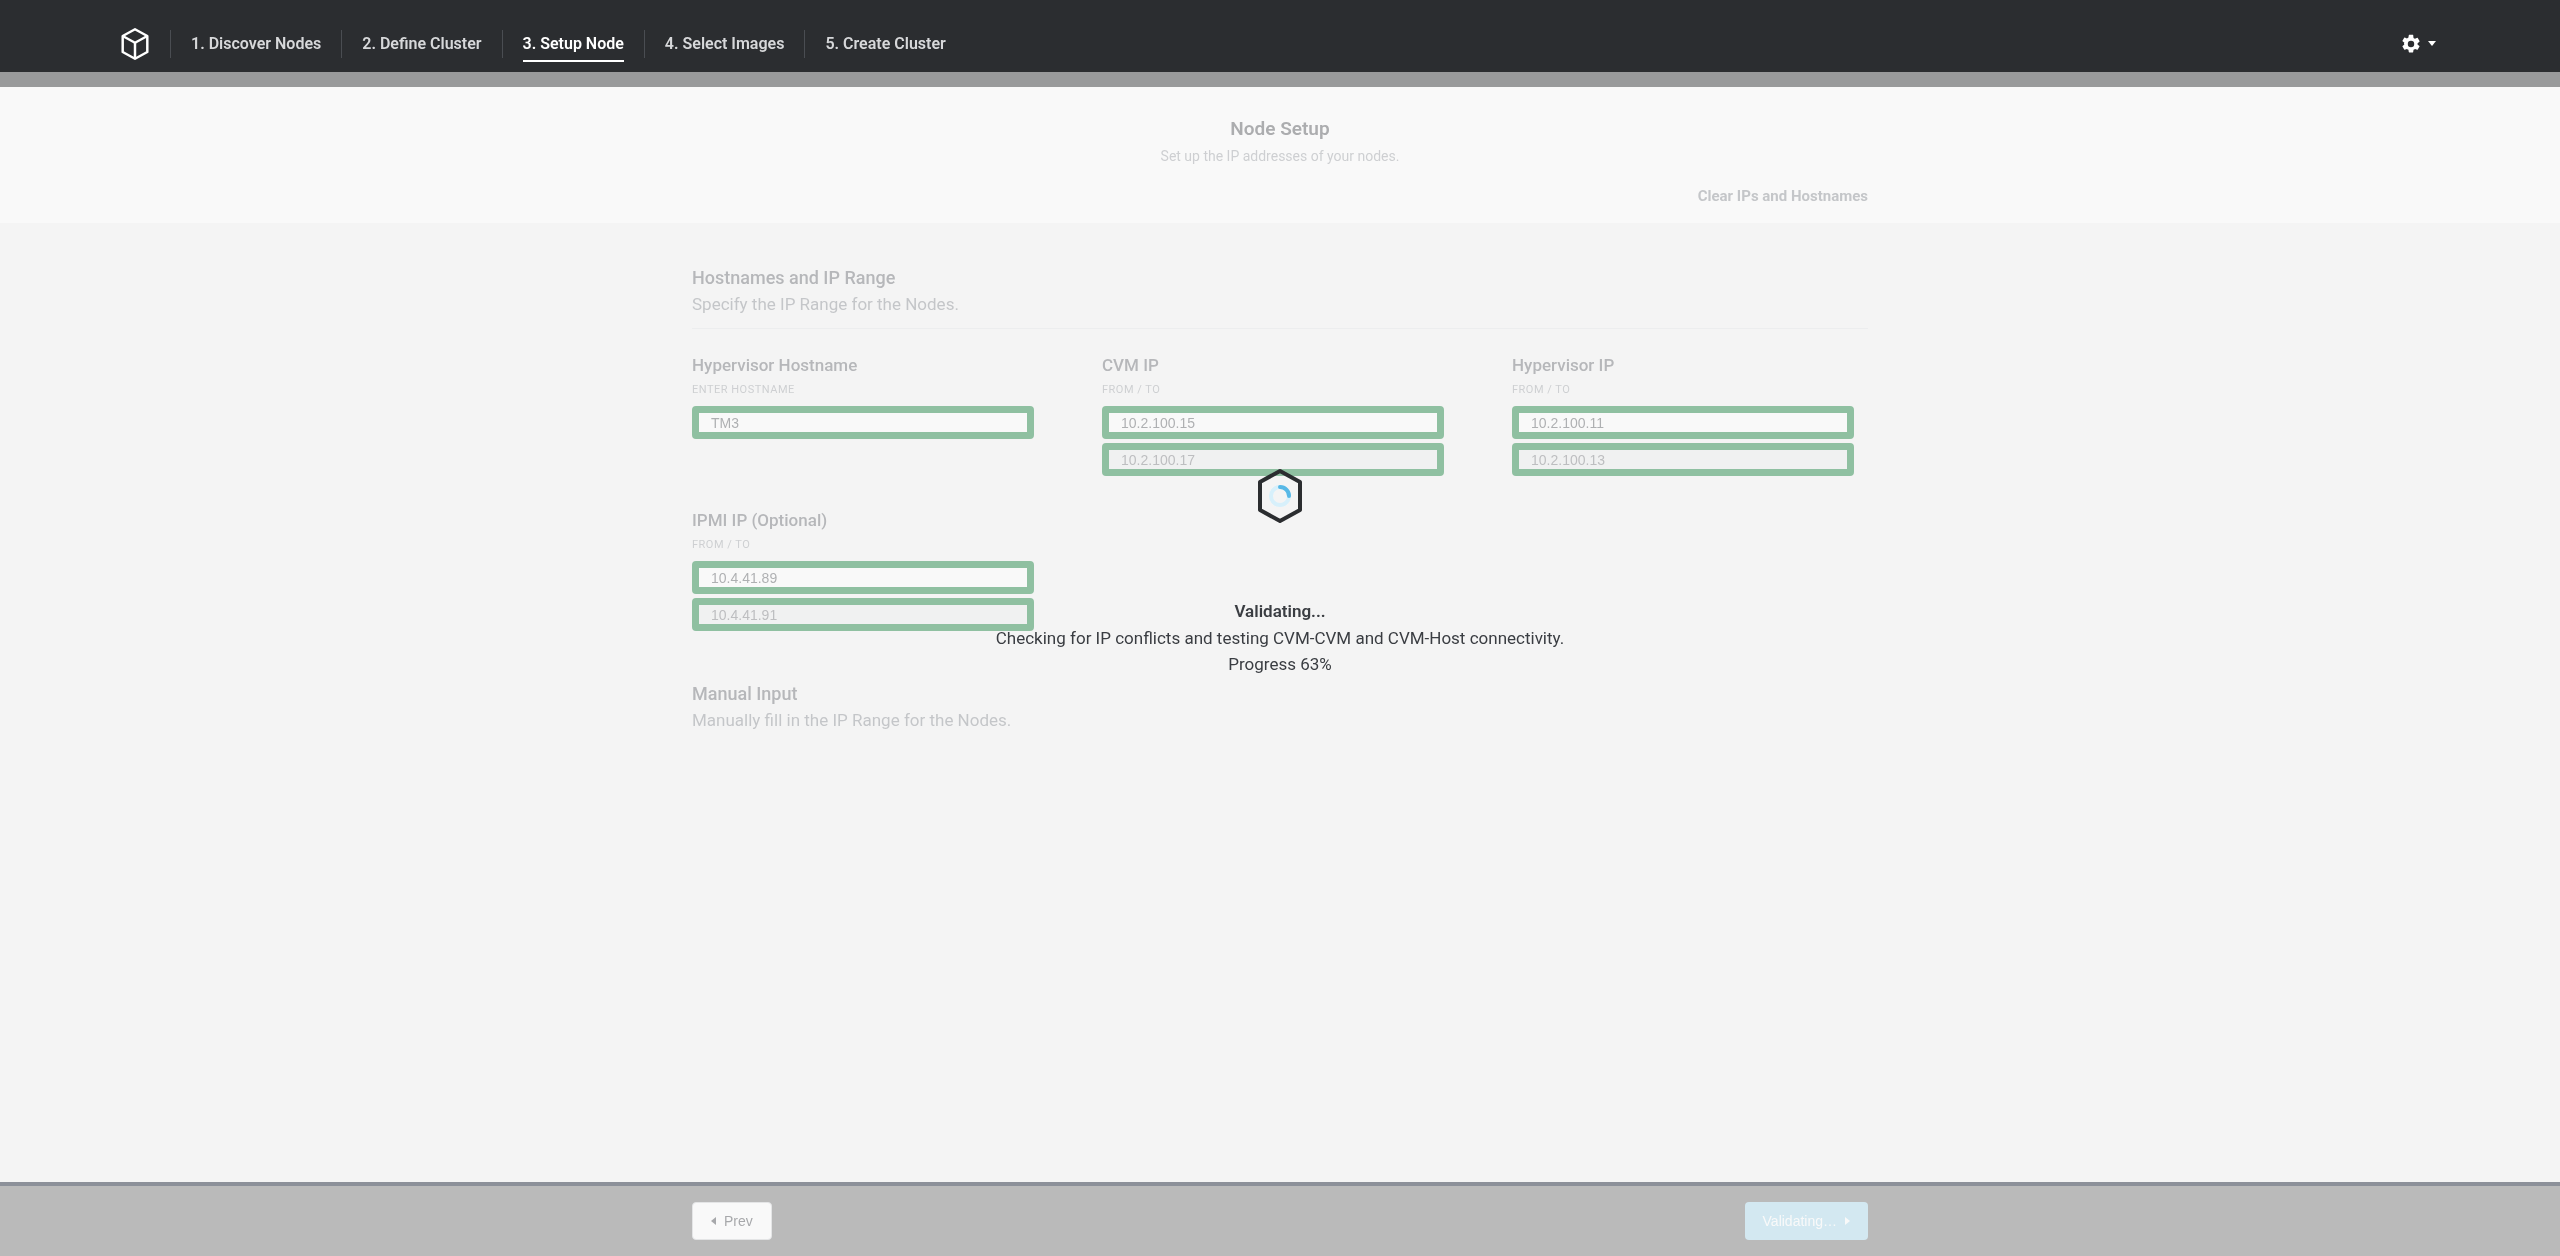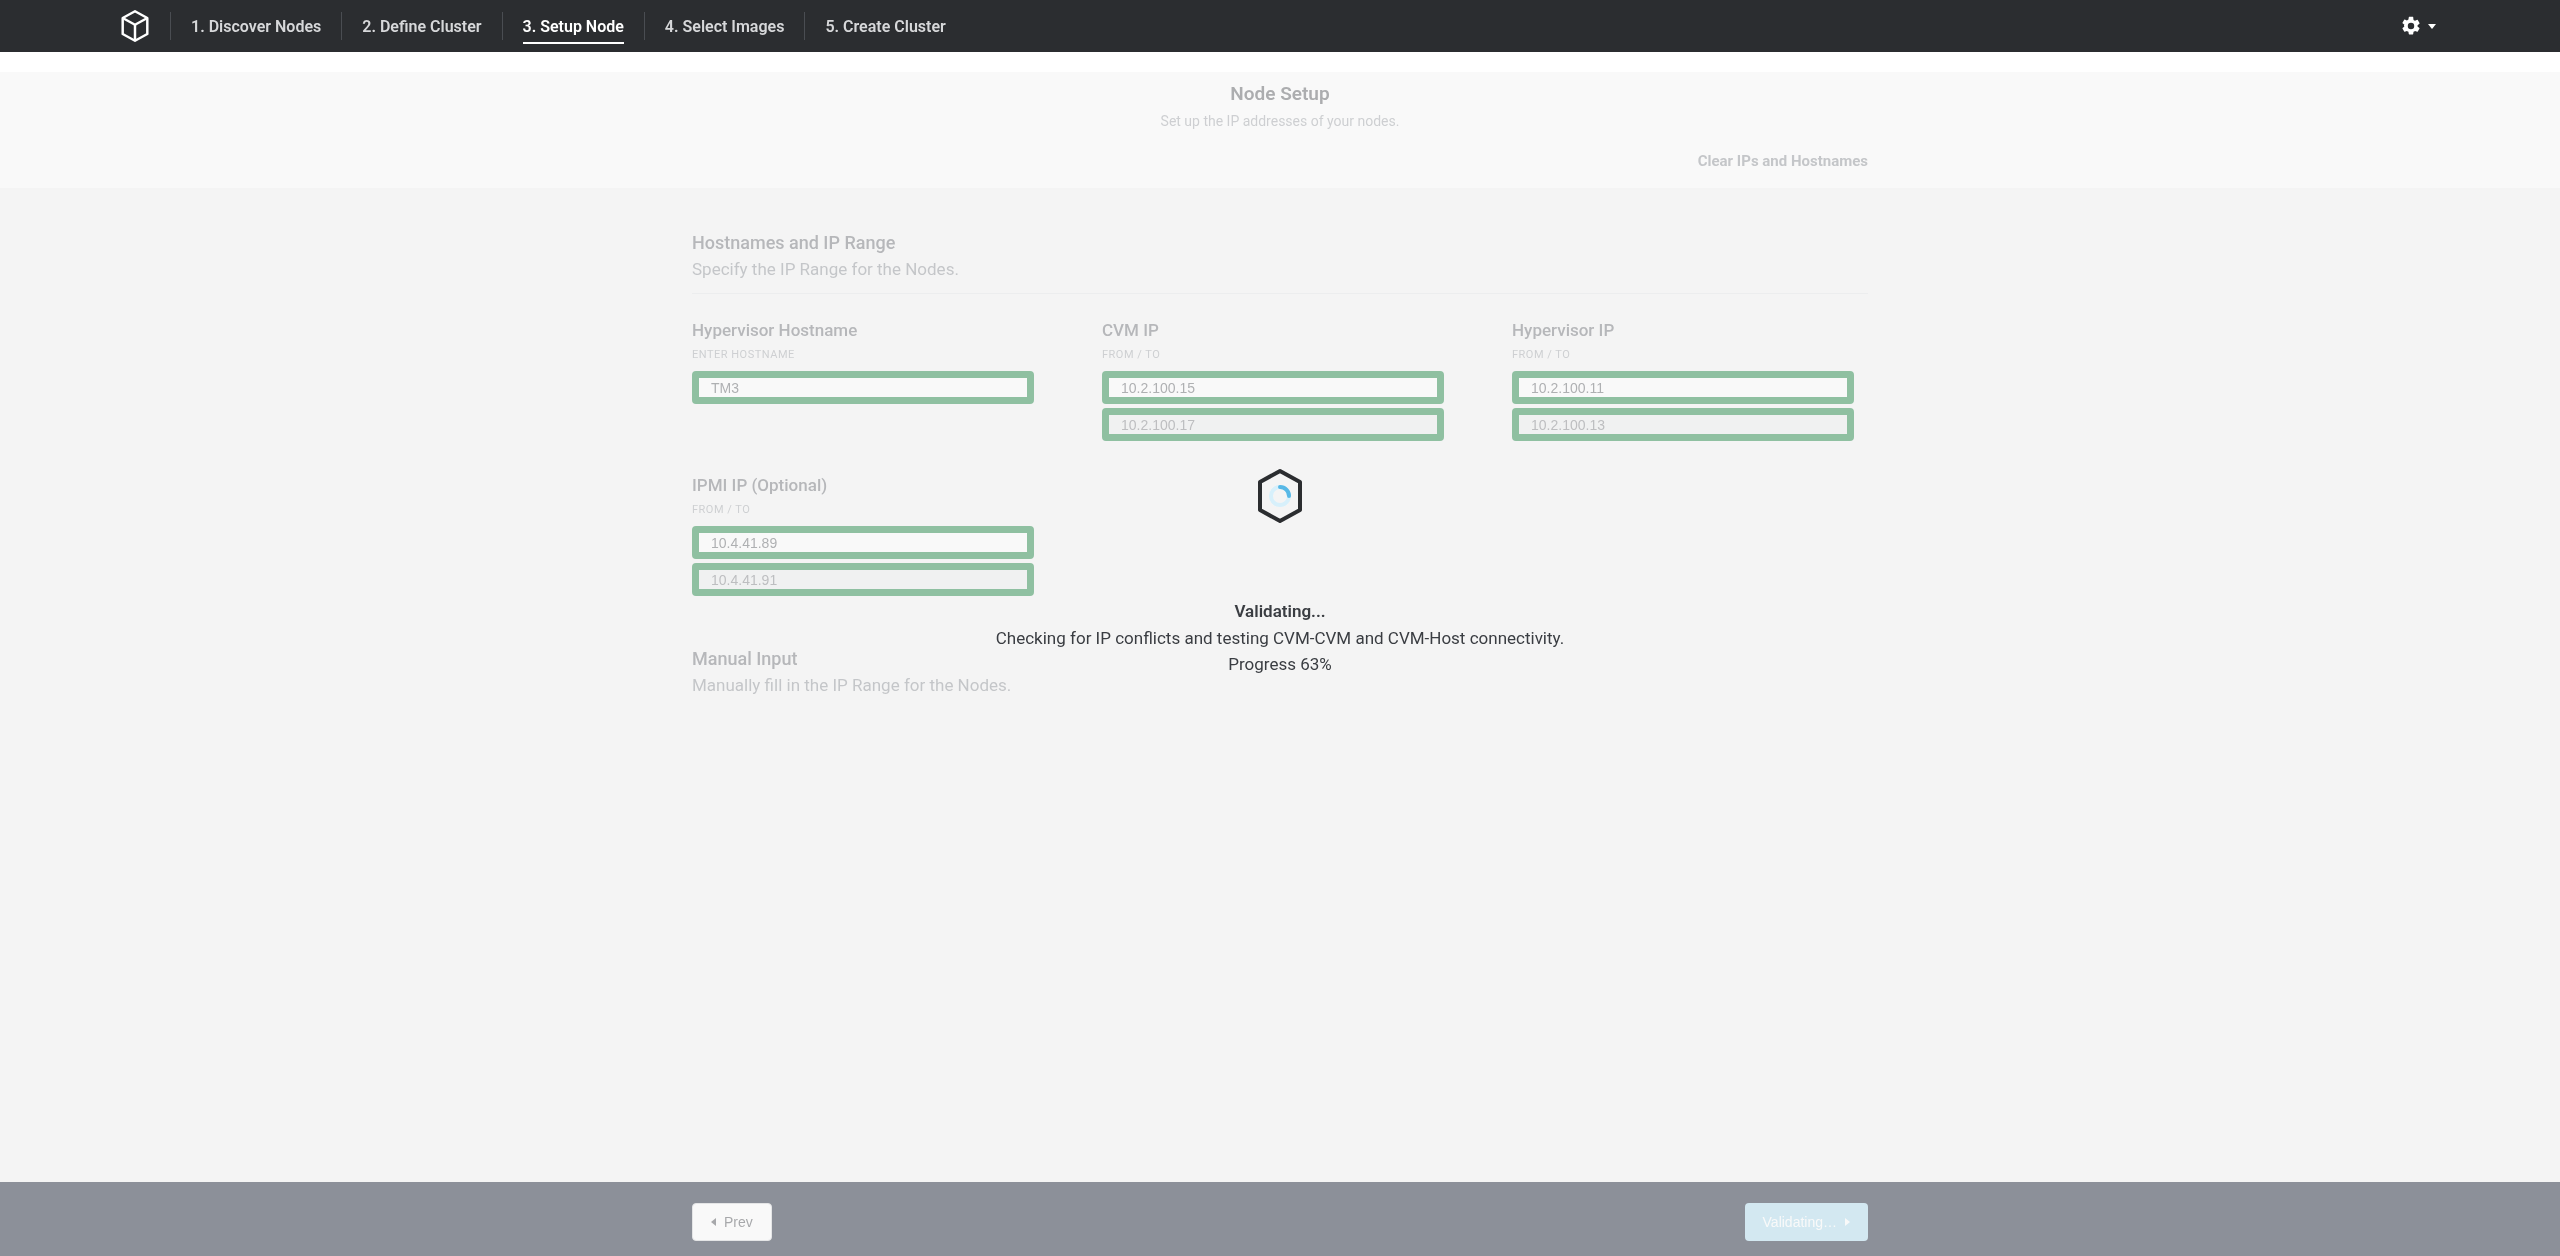--- a/index.html
+++ b/index.html
@@ -15,21 +15,21 @@
   .viewport {
     width: 100%;
     height: 100%;
     overflow-y: scroll;
     background: #f4f4f4;
   }
 
   
   .header {
     background: #2b2d30;
-    height: 52px;
+    height: 87px;
     display: flex;
     align-items: center;
     padding: 0 120px;
     color: #fff;
     position: relative;
   }
   .header .logo-wrap {
     display: flex;
     align-items: center;
     padding-right: 20px;
@@ -176,22 +176,22 @@
     color: #7a7d82;
   }
 
   .ipmi-block { margin-top: 34px; }
   .manual-block { margin-top: 52px; }
 
   
   .footer {
     position: fixed;
     left: 0; right: 0; bottom: 0;
-    background: #0f172a;
-    border-top: 6px solid #0f172a;
+    background: #737373;
+    border-top: 4px solid #0f172a;
     height: 74px;
     display: flex;
   }
   .footer-inner {
     max-width: 1176px;
     width: 100%;
     margin: 0 auto;
     display: flex;
     align-items: center;
     justify-content: space-between;

